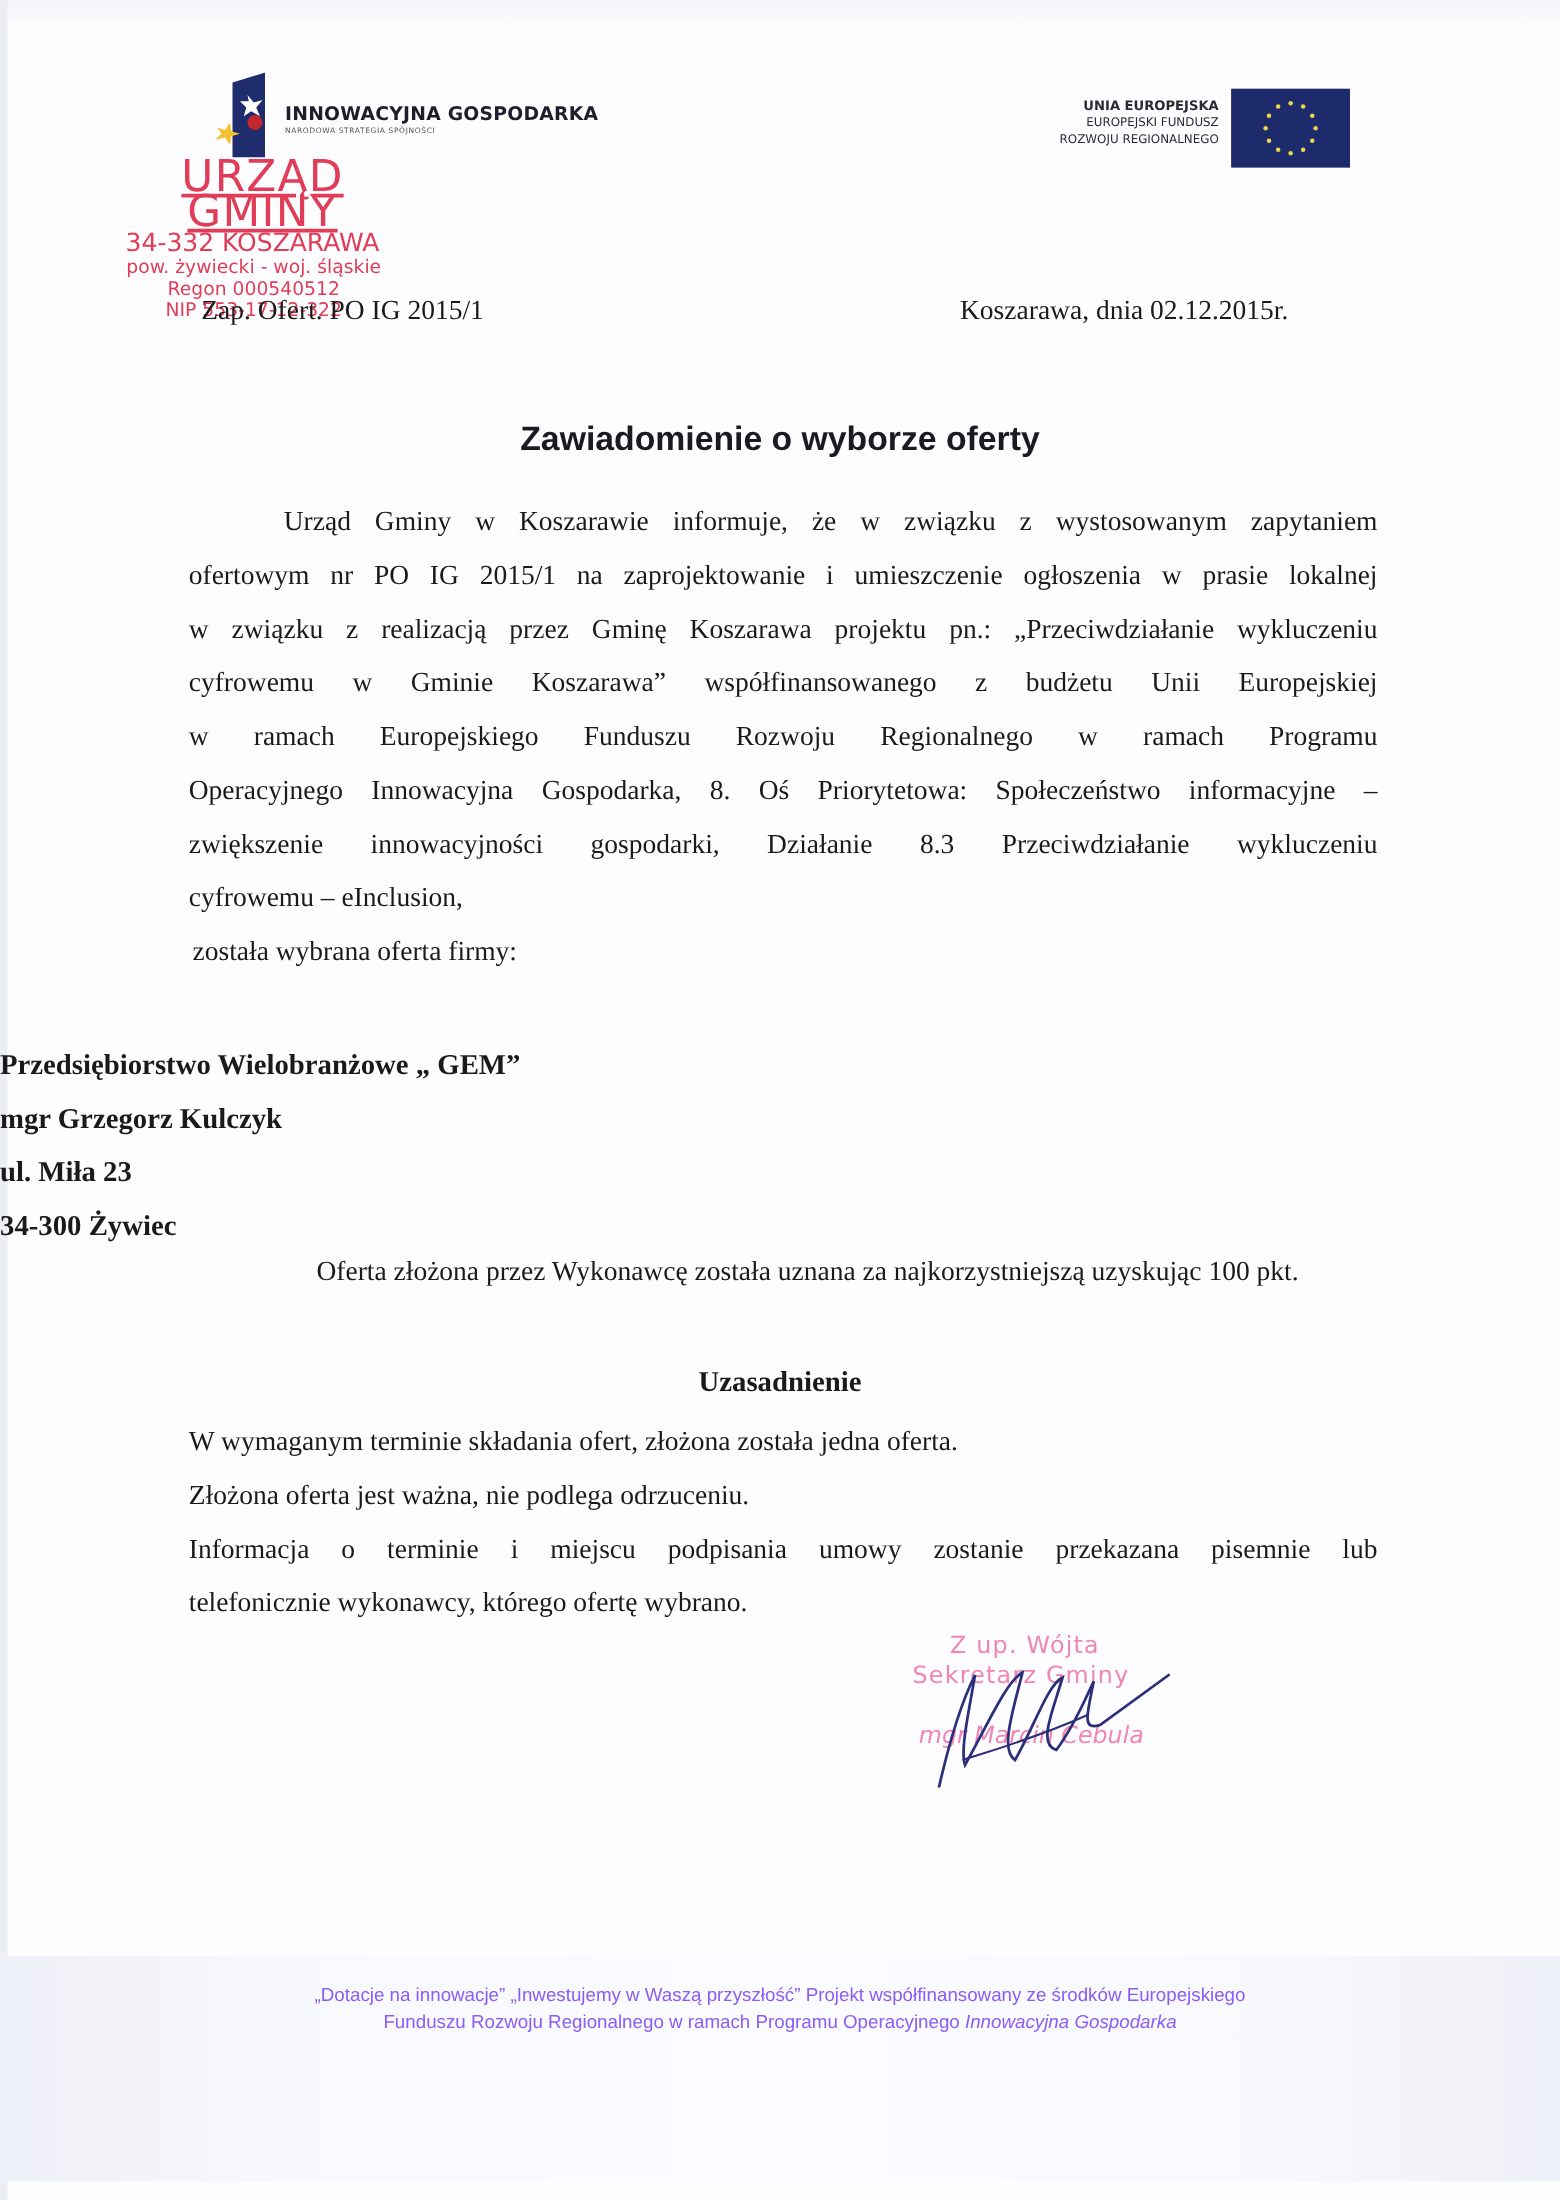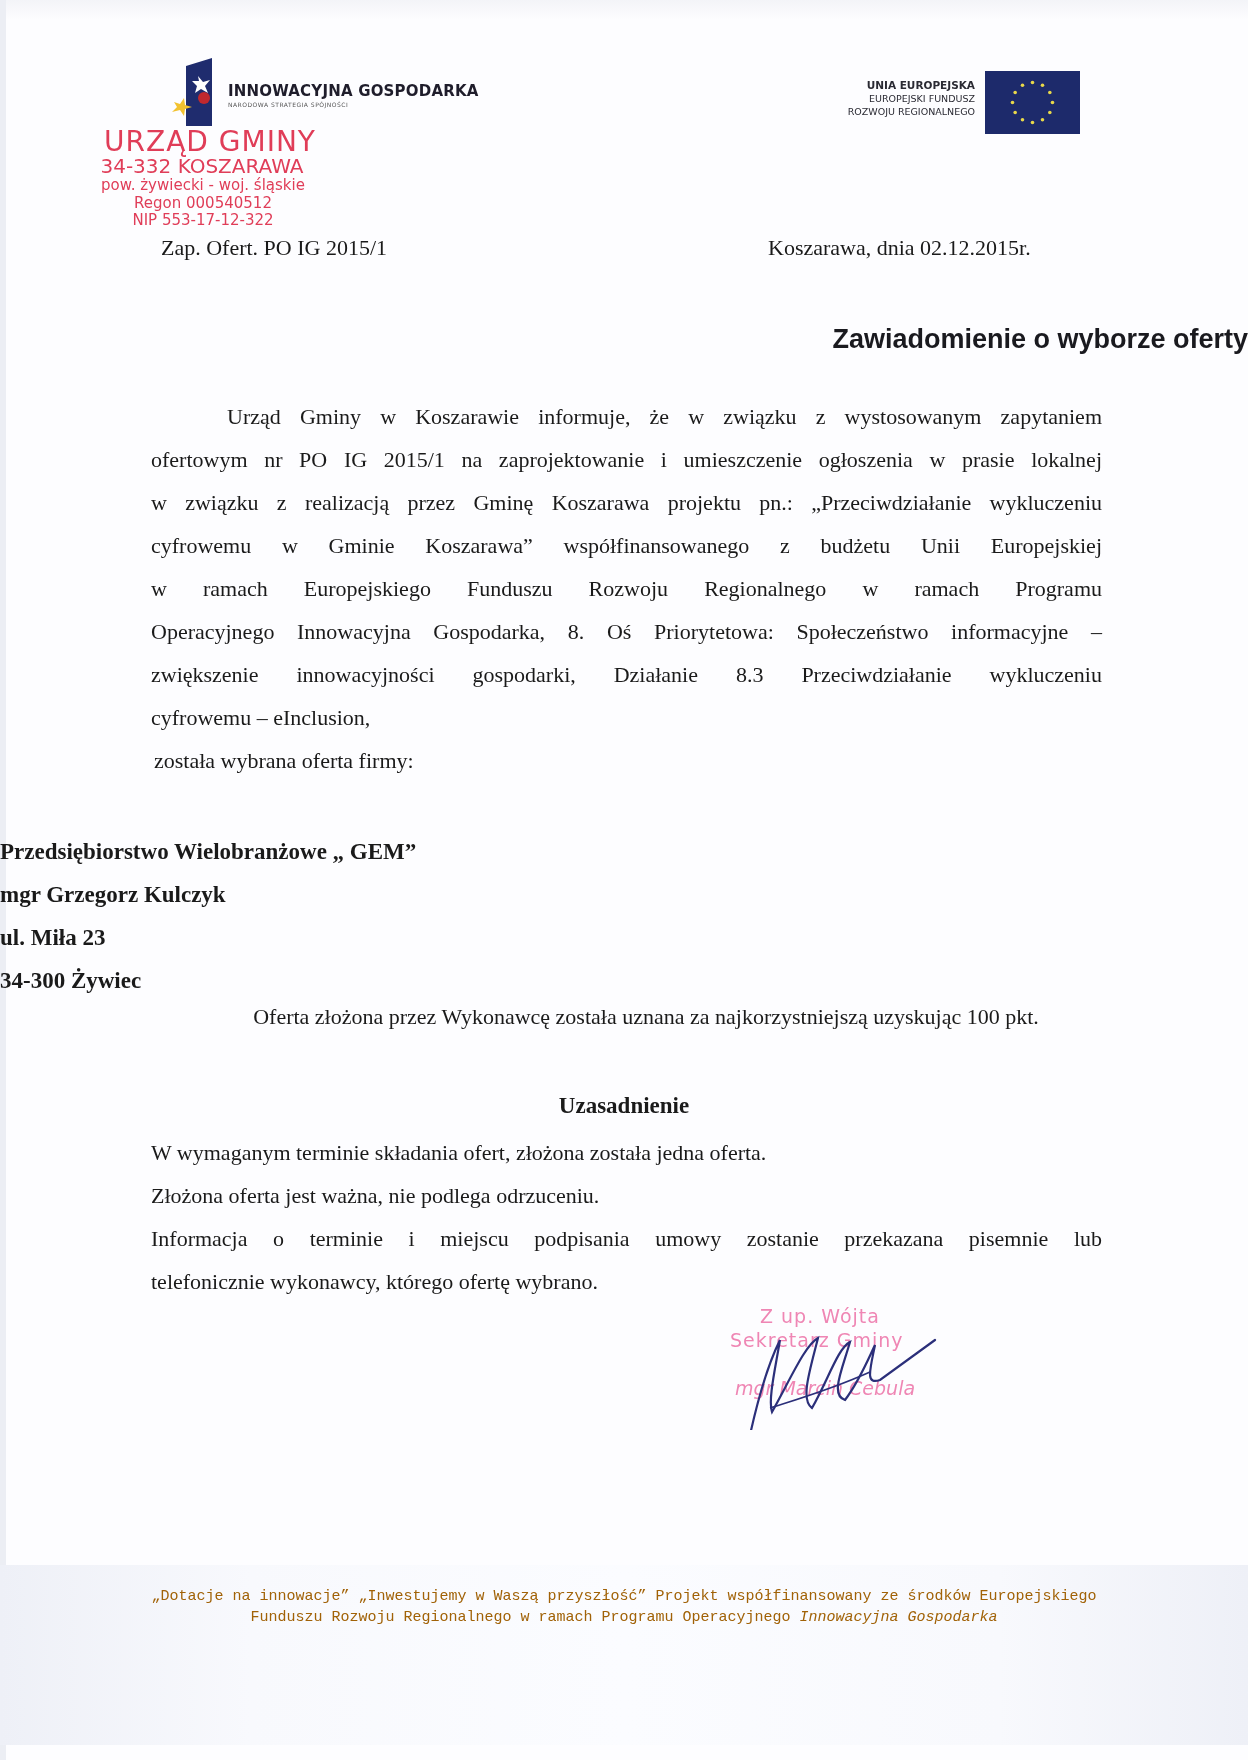--- a/index.html
+++ b/index.html
@@ -16,30 +16,30 @@
   .ig-sub { font-size: 6px; letter-spacing: 0.5px; color: #555; margin-top: 1px; }
 
   
   .eu-text { position: absolute; left: 800px; top: 79px; width: 175px; text-align: right; font-family: "DejaVu Sans", sans-serif; color: #2a2a33; line-height: 13px; }
   .eu-t1 { font-size: 10.5px; font-weight: bold; }
   .eu-t2, .eu-t3 { font-size: 9.5px; }
   .eu-flag { position: absolute; left: 985px; top: 71px; width: 95px; height: 63px; background: #1d2a6b; }
 
   
   .stamp { position: absolute; left: 75px; top: 128px; font-family: "DejaVu Sans", sans-serif; color: #e03d58; text-align: center; width: 260px; }
-  .stamp-1 { font-size: 28px; letter-spacing: 1px; line-height: 28px; margin-left: 10px; font-weight: normal; }
+  .stamp-1 { font-size: 35px; letter-spacing: 1px; line-height: 28px; margin-left: 10px; font-weight: normal; text-decoration: underline; }
   .stamp-2 { font-size: 20px; line-height: 20px; margin-left: -6px; }
   .stamp-3 { font-size: 15px; line-height: 18px; margin-left: -4px; }
   .stamp-4 { font-size: 15px; line-height: 18px; margin-left: -4px; }
   .stamp-5 { font-size: 15px; line-height: 16px; margin-left: -4px; }
 
   .ref { position: absolute; left: 161px; top: 235px; font-family: "Liberation Serif", serif; font-size: 22px; color: #1a1a1a; }
   .date { position: absolute; left: 768px; top: 235px; font-family: "Liberation Serif", serif; font-size: 22px; color: #1a1a1a; }
 
-  .title { position: absolute; left: 0; width: 1248px; top: 324px; text-align: right; font-family: "Liberation Sans", sans-serif; font-size: 27px; font-weight: bold; color: #1a1a1f; }
+  .title { position: absolute; left: 0; width: 1248px; top: 336px; text-align: center; font-family: "Liberation Sans", sans-serif; font-size: 27px; font-weight: bold; color: #1a1a1f; }
 
   .body-text { position: absolute; left: 151px; top: 395px; width: 951px; font-family: "Liberation Serif", serif; font-size: 22px; line-height: 43px; color: #1a1a1a; text-align: justify; }
   .body-line { display: block; text-align: justify; text-align-last: justify; height: 43px; white-space: nowrap; }
   .body-line.first { padding-left: 76px; }
   .body-line.last { text-align-last: left; }
   .body-line.indent1 { padding-left: 3px; text-align-last: left; }
 
   .company { position: absolute; left: 0; width: 1248px; top: 830px; text-align: left; font-family: "Liberation Serif", serif; font-weight: bold; font-size: 23px; line-height: 43px; color: #1a1a1a; }
   .company div { height: 43px; }
   .score { position: absolute; left: 0; width: 1248px; top: 1004px; text-align: center; font-family: "Liberation Serif", serif; font-size: 22px; color: #1a1a1a; padding-left: 22px; }
@@ -49,21 +49,21 @@
   .just .ln { display: block; height: 43px; white-space: nowrap; }
   .just .justify { text-align: justify; text-align-last: justify; }
 
   
   .sig { position: absolute; left: 725px; top: 1305px; width: 230px; height: 120px; font-family: "DejaVu Sans", sans-serif; color: #ef86b4; }
   .sig-1 { position: absolute; left: 35px; top: 0; font-size: 19px; letter-spacing: 1px; }
   .sig-2 { position: absolute; left: 5px; top: 24px; font-size: 19px; letter-spacing: 1px; }
   .sig-3 { position: absolute; left: 10px; top: 72px; font-size: 19px; font-style: italic; }
   .sig-svg { position: absolute; left: 700px; top: 1300px; width: 260px; height: 130px; }
 
-  .footer { position: absolute; left: 0; width: 1248px; top: 1586px; text-align: center; font-family: Liberation Mono, monospace; font-size: 15px; line-height: 21px; color: #a16207; }
+  .footer { position: absolute; left: 0; width: 1248px; top: 1586px; text-align: center; font-family: Liberation Sans, sans-serif; font-size: 15px; line-height: 21px; color: #8b5cf6; }
   .footer i { font-style: italic; }
 </style>
 </head>
 <body>
 
 <div class="page">
   <div class="scan-top"></div>
   <div class="scan-edge"></div>
   <div class="scan-bottom"></div>
 

